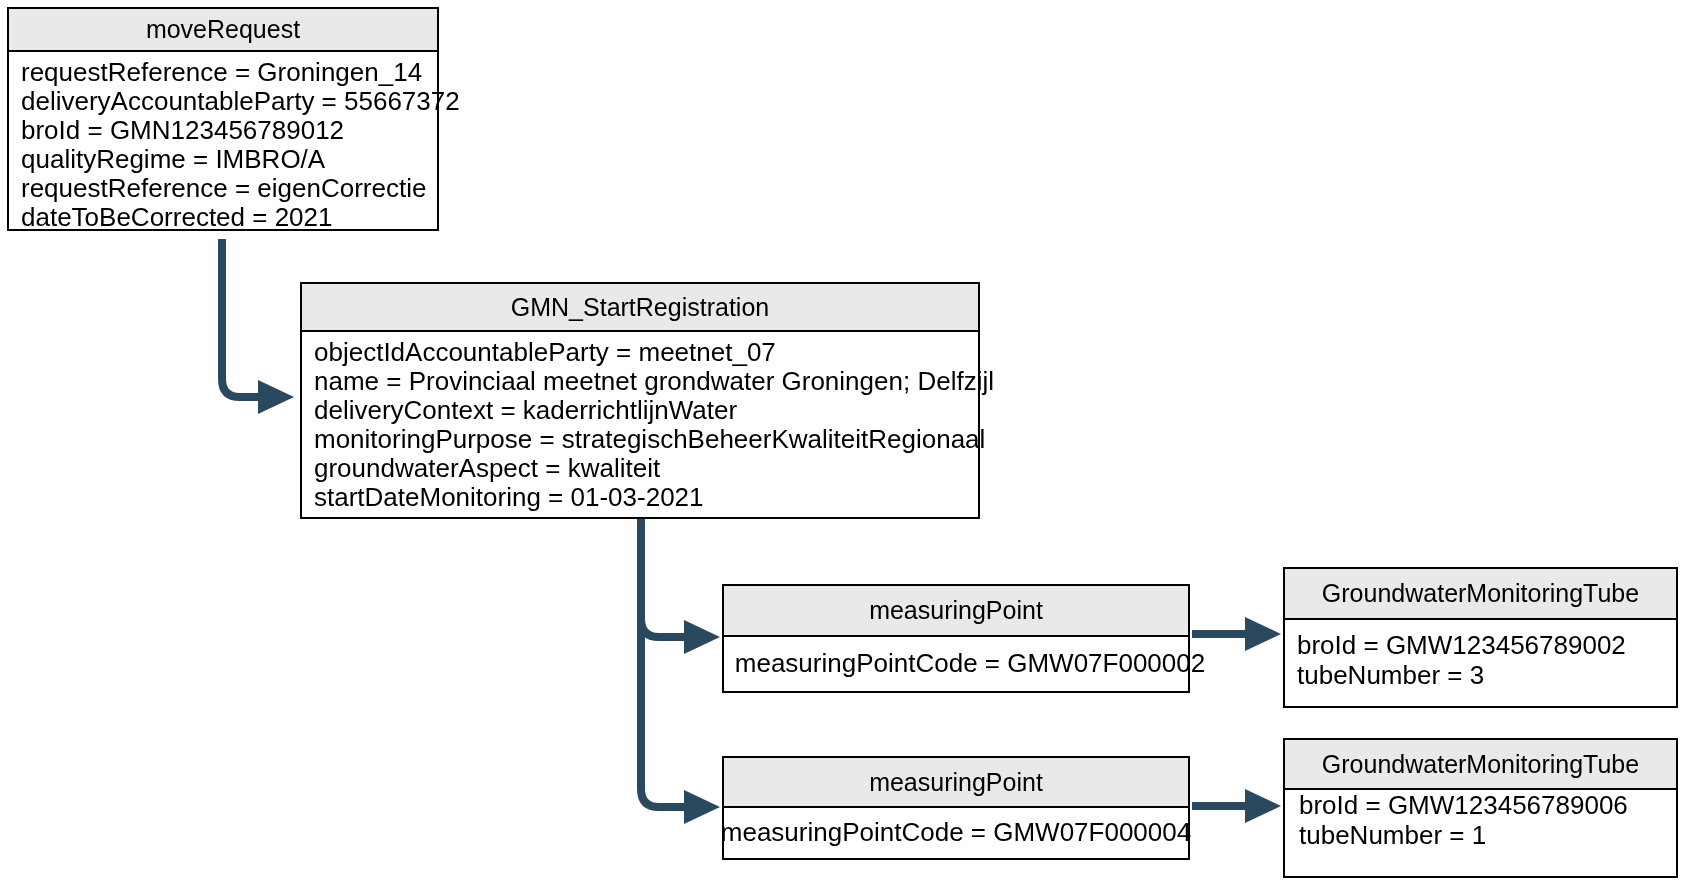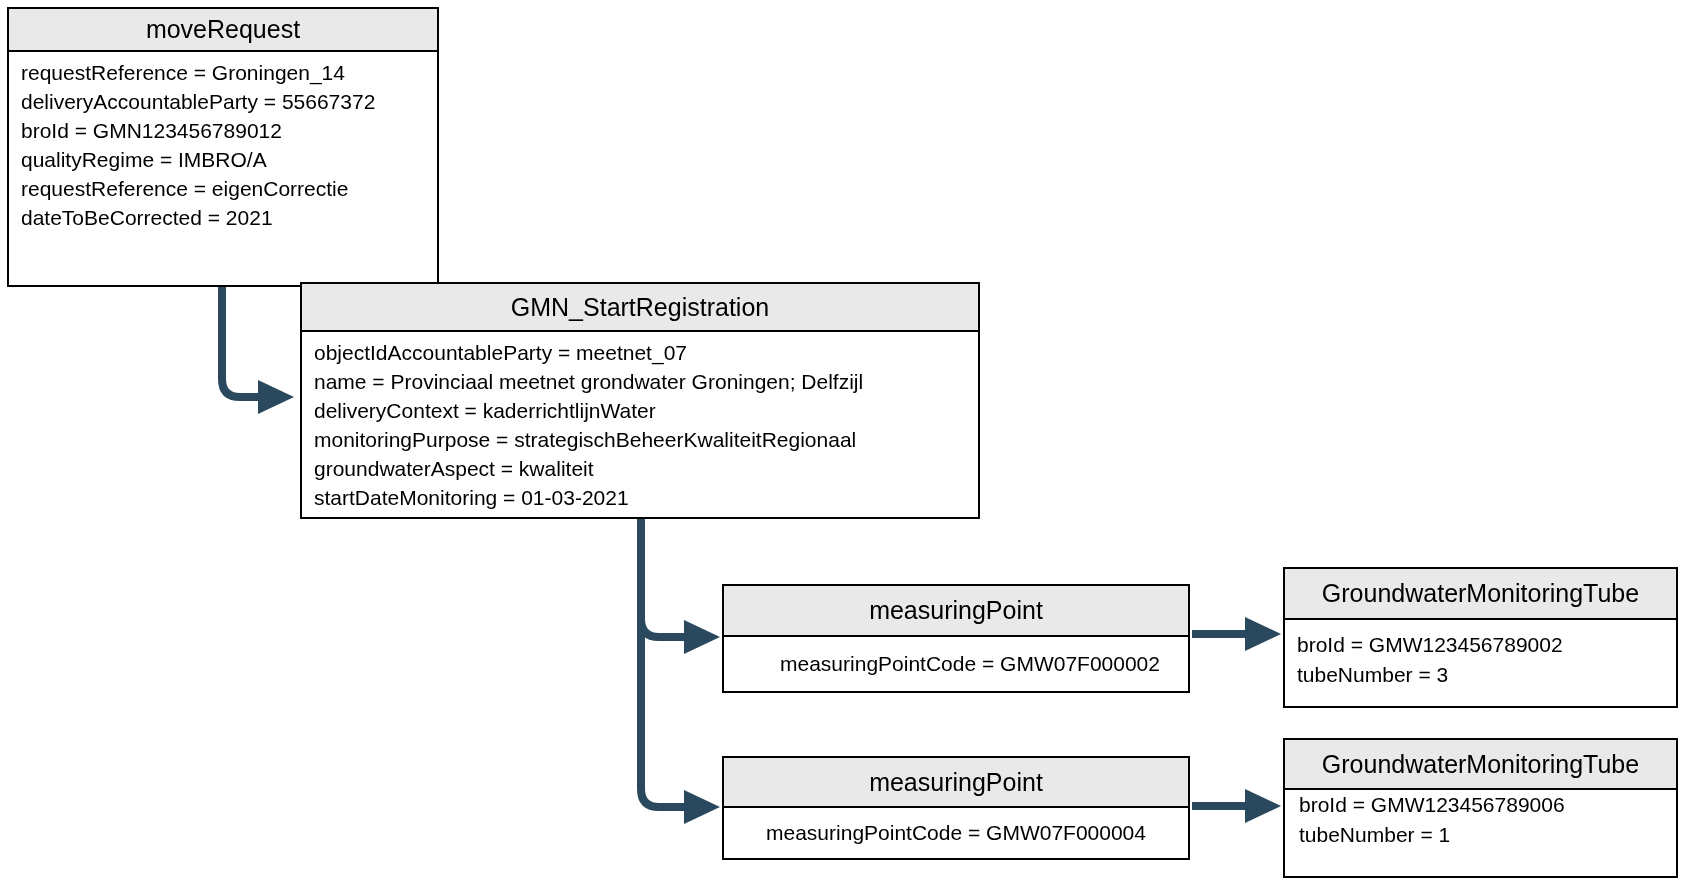--- a/index.html
+++ b/index.html
@@ -22,21 +22,21 @@
   }
   .node-header{
     background:var(--header-fill,#e9e9e9);
     border-bottom:2px solid var(--border,#000000);
     display:flex;align-items:center;justify-content:center;
     font-size:25px;
     box-sizing:border-box;
   }
   .node-body{
     box-sizing:border-box;
-    font-size:21px;
+    font-size:26px;
     line-height:29px;
   }
   .node-body.left{padding:6px 10px 0 12px;text-align:left;}
   .node-body.center-single{
     display:flex;align-items:center;justify-content:center;
     padding:0;
   }
   .attr{white-space:nowrap;}
 </style>
 </head>
@@ -65,21 +65,21 @@
       <path class="shaft" d="M1192,634 L1246,634"></path>
       <polygon class="head" points="1245,617 1245,651 1281,634"></polygon>
     </g>
 
     <g>
       <path class="shaft" d="M1192,806 L1246,806"></path>
       <polygon class="head" points="1245,789 1245,823 1281,806"></polygon>
     </g>
   </svg>
 
-  <div class="node" style="left:7px;top:7px;width:432px;height:280px;">
+  <div class="node" style="left:7px;top:7px;width:432px;height:224px;">
     <div class="node-header" style="height:43px;">moveRequest</div>
     <div class="node-body left">
       <div class="attr">requestReference = Groningen_14</div>
       <div class="attr">deliveryAccountableParty = 55667372</div>
       <div class="attr">broId = GMN123456789012</div>
       <div class="attr">qualityRegime = IMBRO/A</div>
       <div class="attr">requestReference = eigenCorrectie</div>
       <div class="attr">dateToBeCorrected = 2021</div>
     </div>
   </div>

